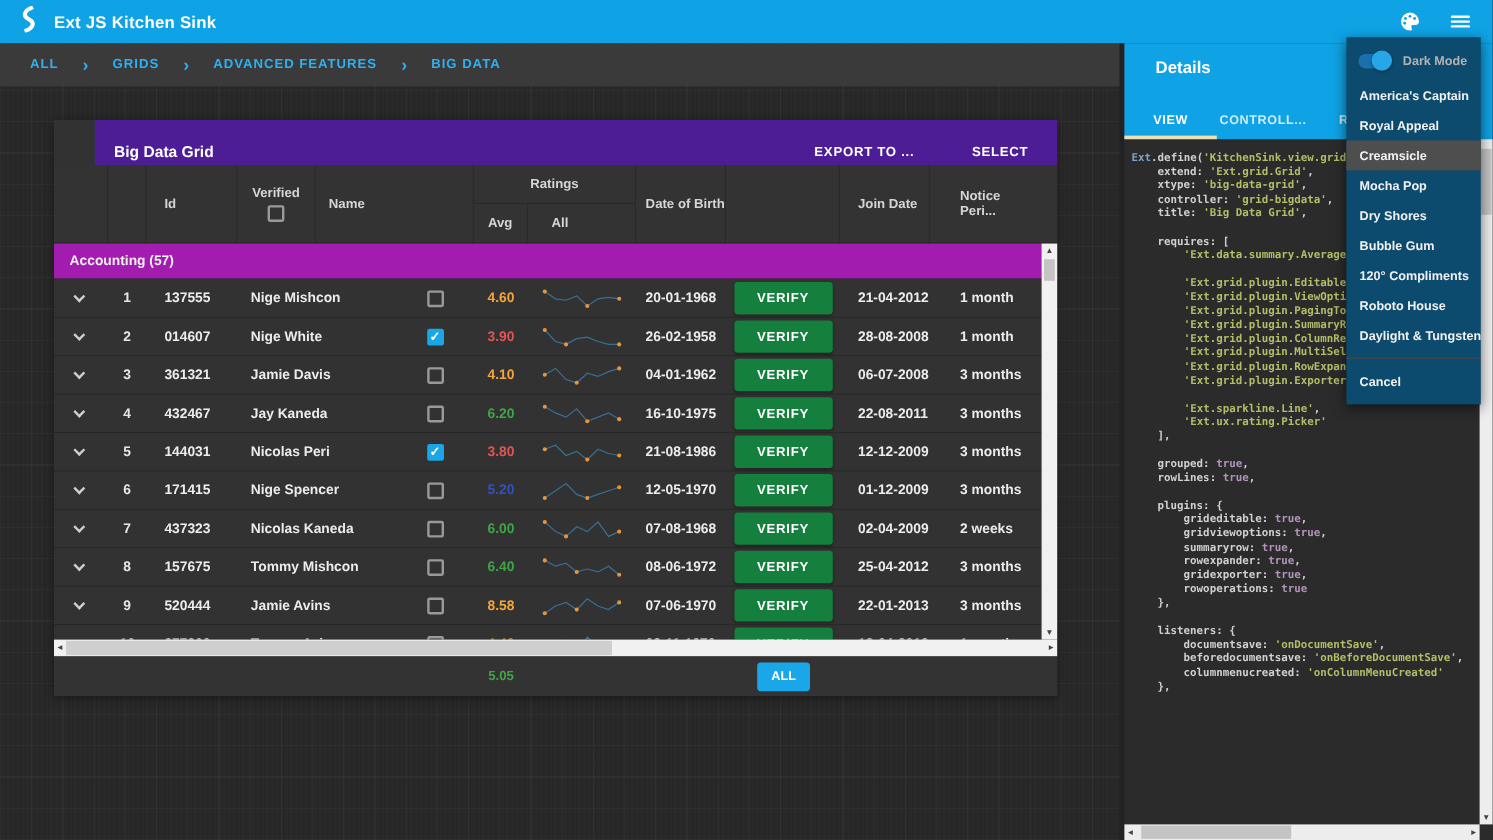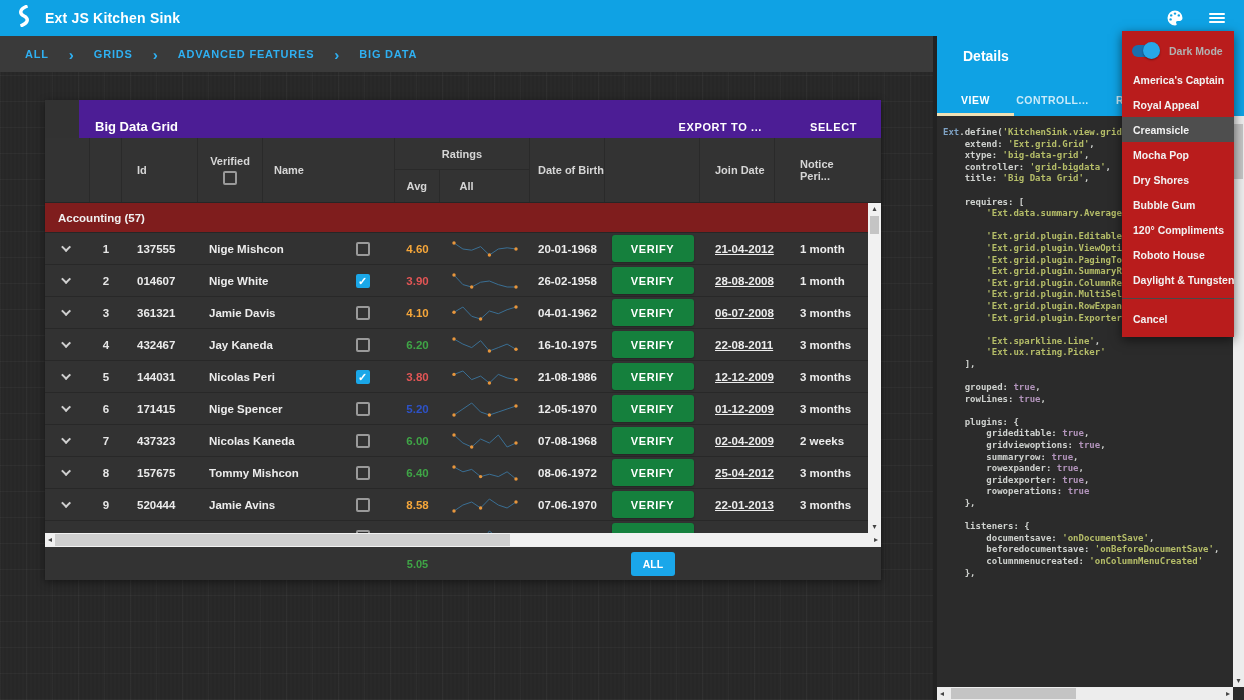--- a/index.html
+++ b/index.html
@@ -40,31 +40,31 @@
   .ratings-group { display:flex; flex-direction:column; border-right:1px solid #2a2a2a; }
   .ratings-top { height:32px; display:flex; align-items:center; justify-content:center;
     border-bottom:1px solid #2a2a2a; color:#d6d6d6; font-size:11px; font-weight:bold; }
   .ratings-sub { display:flex; height:32px; }
   .ver-stack { display:flex; flex-direction:column; align-items:center; gap:4px; width:100%; }
   
   .c-exp{width:45px;} .c-num{width:32px;} .c-id{width:76px;} .c-name{width:132px;}
   .c-ver{width:65px;} .c-avg{width:45px;} .c-all{width:90px;} .c-dob{width:75px;}
   .c-act{width:95px;} .c-join{width:75px;} .c-not{width:91px;}
   
-  .group-row { height:30px; background:#7f1d1d; display:flex; align-items:center; padding-left:13px;
+  .group-row { height:30px; background:#a21caf; display:flex; align-items:center; padding-left:13px;
     color:#f0f0f0; font-size:11.5px; font-weight:bold; border-bottom:1px solid #262626; }
   
   .row { height:32px; display:flex; align-items:center; background:#323232; border-bottom:1px solid #282828; }
   .cell { height:100%; display:flex; align-items:center; font-size:11.5px; font-weight:bold; color:#ececec; }
   .cell.c-num { justify-content:center; color:#e6e6e6; }
   .cell.c-id { padding-left:15px; }
   .cell.c-name { padding-left:11px; }
   .cell.c-ver, .cell.c-avg, .cell.c-all, .cell.c-act, .cell.c-exp { justify-content:center; }
   .cell.c-dob { padding-left:8px; }
-  .cell.c-join { padding-left:15px;text-decoration:underline; }
+  .cell.c-join { padding-left:15px; }
   .cell.c-not { padding-left:25px; }
   .chev { width:7px; height:7px; border-left:2px solid #cfcfcf; border-bottom:2px solid #cfcfcf;
     transform:rotate(-45deg) translateY(-2px); }
   .cb { width:14px; height:14px; border:2px solid #9a9a9a; border-radius:2px; background:transparent; }
   .cb.checked { border-color:#1aa7e8; background:#1aa7e8; color:#fff; font-size:11px; line-height:11px;
     text-align:center; font-weight:bold; }
   .verify-btn { width:82px; height:27px; background:#15803d; border-radius:3px; color:#fff;
     font-size:11px; font-weight:bold; letter-spacing:.6px; display:flex; align-items:center;
     justify-content:center; cursor:pointer; box-shadow:0 1px 2px rgba(0,0,0,.3); }
   .partial-clip { height:12px; overflow:hidden; }
@@ -100,21 +100,21 @@
     line-height:11.6px; color:#cfd2cf; white-space:pre; }
   .tok-str { color:#b5bd68; } .tok-kw { color:#b294bb; } .tok-ext { color:#7fa3c6; }
   .d-hscroll { position:absolute; left:0; bottom:0; width:296px; height:13px; background:#ededed; }
   .d-hscroll .thumb { position:absolute; left:14px; top:1px; width:125px; height:11px; background:#c4c4c4; }
   .d-hscroll .sb-arrow { position:absolute; top:0; line-height:13px; }
   .d-hscroll .ra { right:0; }
   .d-vscroll { position:absolute; right:0; top:80px; width:11px; height:571px; background:#ededed; }
   .d-vscroll .vthumb { position:absolute; top:8px; left:1px; width:9px; height:55px; background:#c4c4c4; }
   .d-vscroll .va { position:absolute; bottom:0; width:11px; text-align:center; color:#444; font-size:8px; height:12px; line-height:12px; }
   
-  .theme-menu { position:absolute; left:1122px; top:31px; width:112px; background:#b91c1c; z-index:100;
+  .theme-menu { position:absolute; left:1122px; top:31px; width:112px; background:#0c4a6e; z-index:100;
     box-shadow:0 3px 10px rgba(0,0,0,.55); padding:4px 0 6px 0; }
   .toggle-row { height:32px; display:flex; align-items:center; padding-left:10px; gap:9px; cursor:pointer; }
   .toggle { position:relative; width:28px; height:14px; }
   .toggle .track { position:absolute; left:0; top:1px; width:28px; height:12px; border-radius:7px; background:#1a6fae; }
   .toggle .knob { position:absolute; right:0; top:-2px; width:17px; height:17px; border-radius:50%;
     background:#27a7e8; box-shadow:0 1px 2px rgba(0,0,0,.4); }
   .toggle-label { color:#b2b2b2; font-size:10.5px; font-weight:bold; }
   .menu-item { height:25px; display:flex; align-items:center; padding-left:11px; color:#f2f2f2;
     font-size:10.5px; font-weight:bold; white-space:nowrap; cursor:pointer; }
   .menu-item.selected { background:#4e4e4e; }

